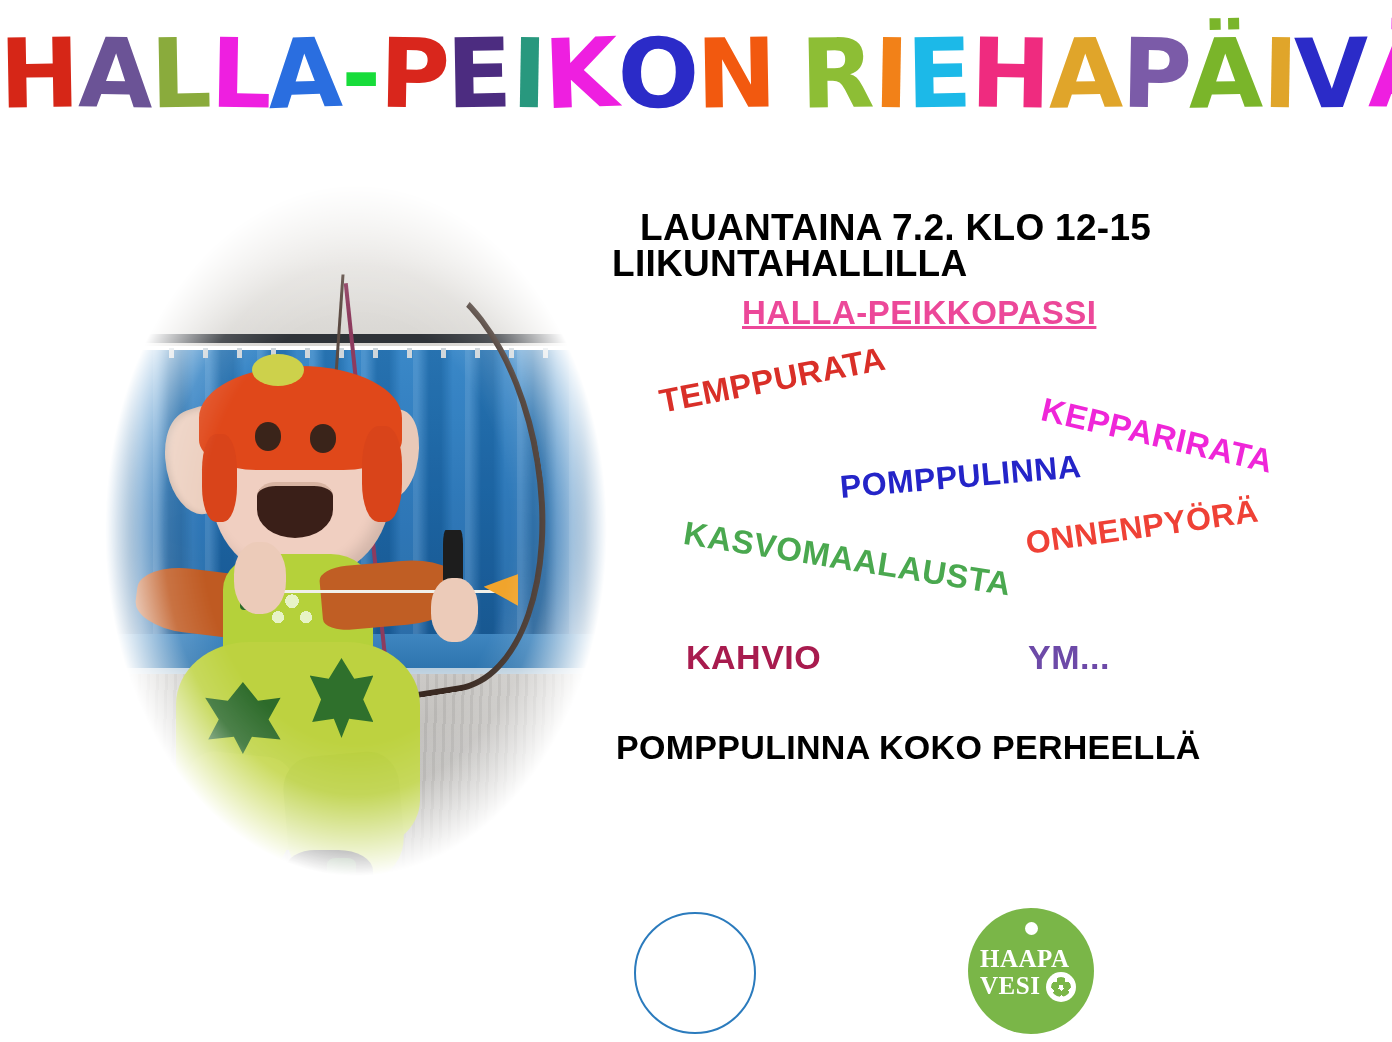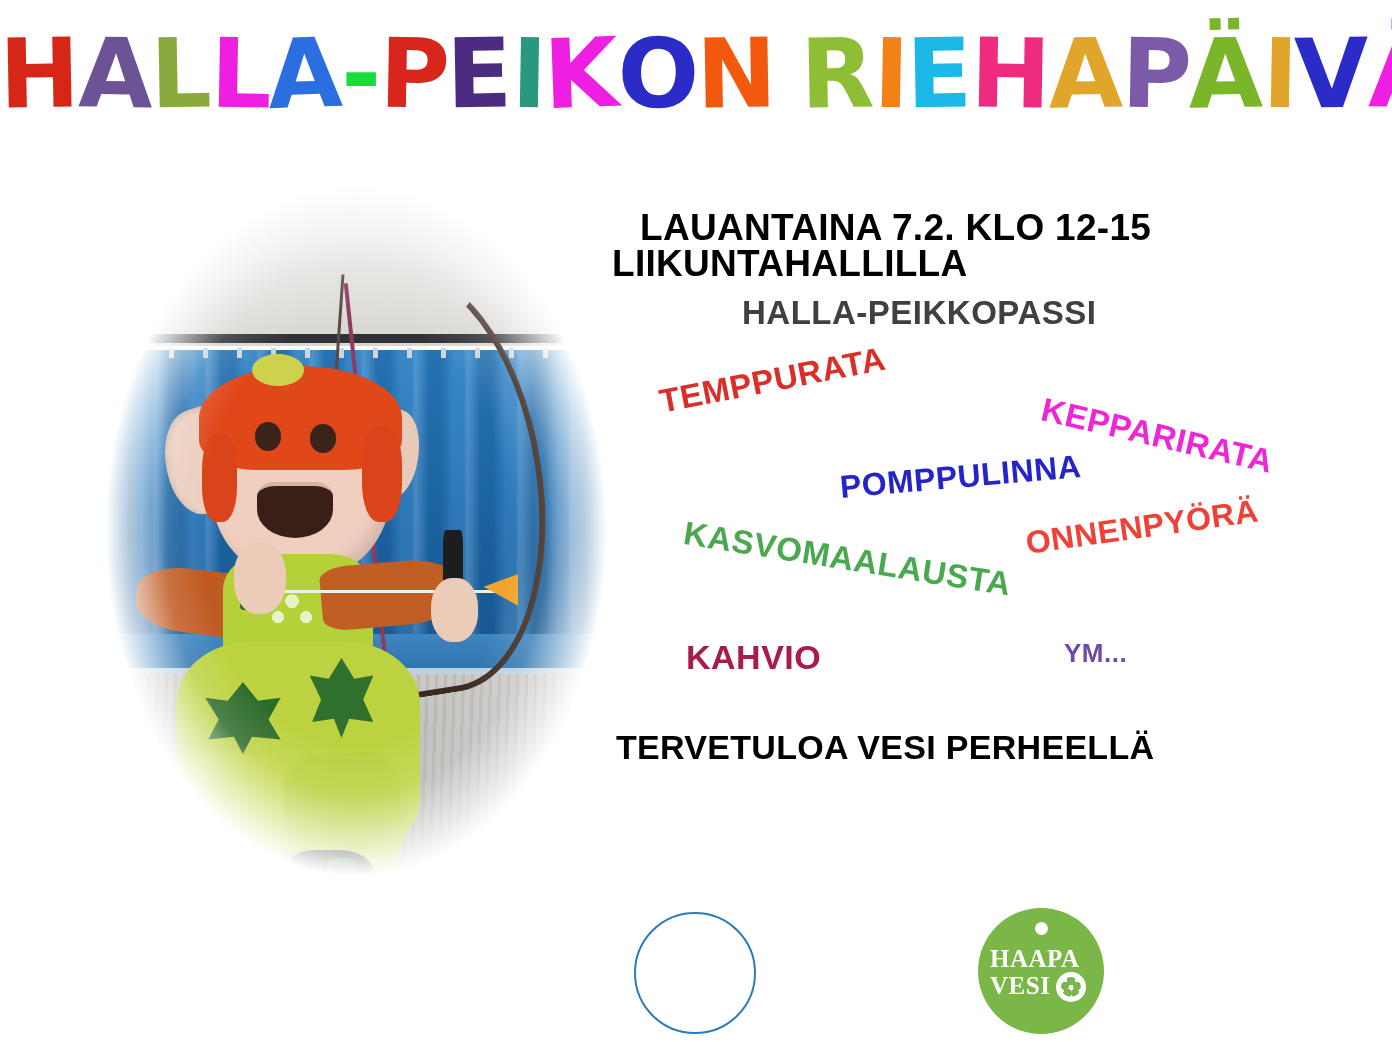--- a/index.html
+++ b/index.html
@@ -263,21 +263,21 @@
                     transform: rotate(-11deg); transform-origin: 0 50%; }
   #act-keppari    { left: 1042px; top: 390px; font-size: 33px; color: #ef26d8;
                     transform: rotate(13deg); transform-origin: 0 50%; }
   #act-pomppu     { left: 840px;  top: 469px; font-size: 32px; color: #2424c8;
                     transform: rotate(-5deg); transform-origin: 0 50%; }
   #act-kasvo      { left: 684px;  top: 514px; font-size: 33px; color: #4aa84f;
                     transform: rotate(9deg); transform-origin: 0 50%; }
   #act-onnen      { left: 1026px; top: 525px; font-size: 32px; color: #ef4136;
                     transform: rotate(-8deg); transform-origin: 0 50%; }
   #act-kahvio     { left: 686px;  top: 638px; font-size: 34px; color: #a81b4e; }
-  #act-ym         { left: 1028px; top: 638px; font-size: 26px; color: #6d4aa8; margin-left: 36px; }
+  #act-ym         { left: 1028px; top: 638px; font-size: 34px; color: #6d4aa8; }
 
   
   #logos {
     position: absolute;
     left: 630px;
     top: 898px;
     width: 490px;
     height: 140px;
   }
   .logo { position: absolute; }
@@ -286,21 +286,21 @@
   #logo-latu { left: 0; top: 10px; width: 130px; height: 126px; }
   #logo-latu .ring {
     position: absolute; left: 4px; top: 4px; width: 118px; height: 118px;
     border: 2px solid #2b7bbd; border-radius: 50%; background: #fff;
   }
 
   
   #logo-hiu { left: 180px; top: 4px; width: 144px; height: 138px; }
 
   
-  #logo-haapavesi { left: 348px; top: 10px; width: 128px; height: 128px; }
+  #logo-haapavesi { left: 338px; top: 10px; width: 128px; height: 128px; }
   #logo-haapavesi .disc {
     position: absolute; left: 0; top: 0; width: 126px; height: 126px;
     background: #7ab648; border-radius: 50%;
   }
   #logo-haapavesi .hole {
     position: absolute; left: 57px; top: 14px; width: 13px; height: 13px;
     background: #ffffff; border-radius: 50%;
   }
   #logo-haapavesi .txt {
     position: absolute; left: 12px; top: 37px; width: 104px;
@@ -369,30 +369,30 @@
     <div class="m-patch1"></div>
     <div class="m-patch2"></div>
     <div class="m-shoe-l"></div>
     <div class="m-shoe-r"></div>
     <div class="m-shoe-detail"></div>
   </div>
 
   <div class="blk-head" id="when-line1">LAUANTAINA 7.2.  KLO 12-15</div>
   <div class="blk-head" id="when-line2">LIIKUNTAHALLILLA</div>
 
-  <div class="act" id="act-passi" style="color: #404040;">HALLA-PEIKKOPASSI</div>
+  <div class="act" id="act-passi" style="color: #ec4899; text-decoration: underline;">HALLA-PEIKKOPASSI</div>
   <div class="act" id="act-temppurata" style="color: rgb(217, 47, 40); transform: rotate(-11deg); transform-origin: 0px 50%;">TEMPPURATA</div>
   <div class="act" id="act-keppari" style="color: rgb(239, 38, 216); transform: rotate(13deg); transform-origin: 0px 50%;">KEPPARIRATA</div>
   <div class="act" id="act-pomppu" style="color: rgb(36, 36, 200); transform: rotate(-5deg); transform-origin: 0px 50%;">POMPPULINNA</div>
   <div class="act" id="act-kasvo" style="color: rgb(74, 168, 79); transform: rotate(9deg); transform-origin: 0px 50%;">KASVOMAALAUSTA</div>
   <div class="act" id="act-onnen" style="color: rgb(239, 65, 54); transform: rotate(-8deg); transform-origin: 0px 50%;">ONNENPYÖRÄ</div>
   <div class="act" id="act-kahvio" style="color: rgb(168, 27, 78);">KAHVIO</div>
   <div class="act" id="act-ym" style="color: rgb(109, 74, 168);">YM...</div>
 
-  <div class="blk-head" id="welcome-1">TERVETULOA VESI PERHEELLÄ</div>
+  <div class="blk-head" id="welcome-1">POMPPULINNA KOKO PERHEELLÄ</div>
 
   <div id="logos">
 
     <div class="logo" id="logo-latu">
       <div class="ring"></div>
       <svg width="130" height="126" viewBox="0 0 130 126">
         <defs>
           <path id="latuArc" d="M 24,56 A 42,42 0 0 1 106,56"></path>
         </defs>
         <text font-family="Liberation Sans, sans-serif" font-size="12.5" font-weight="bold" fill="#2b7bbd" letter-spacing="1.4">

